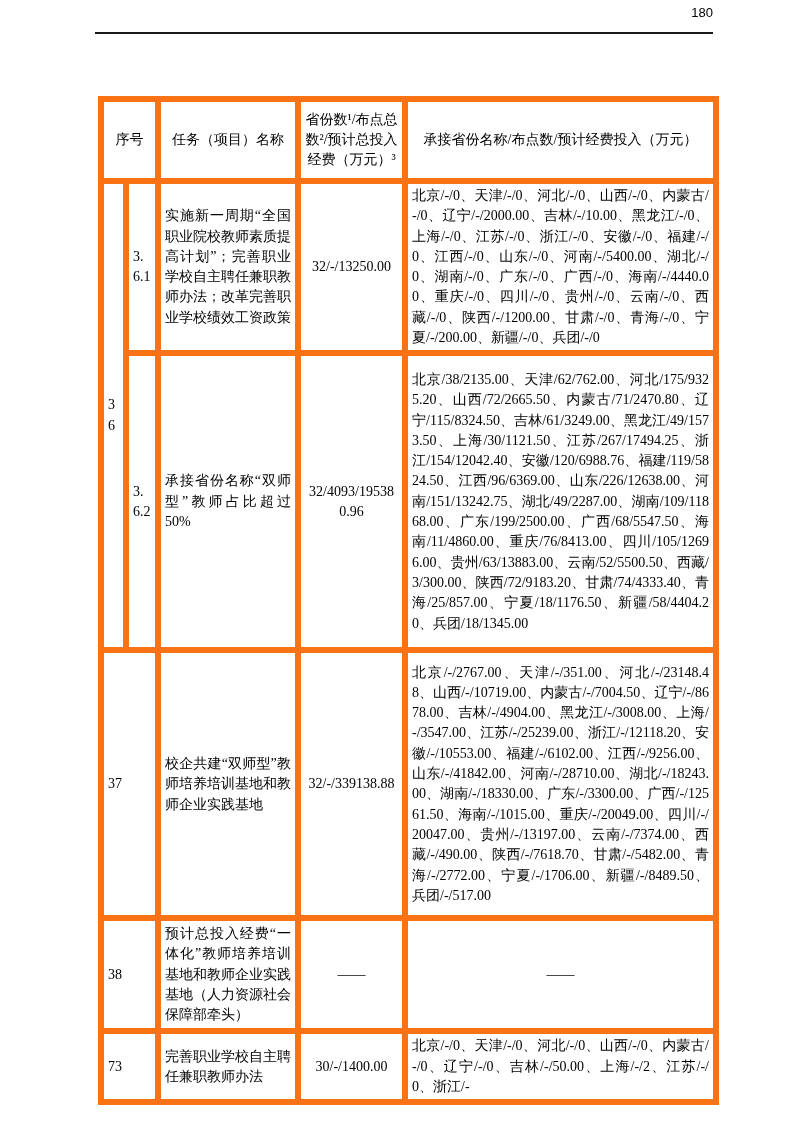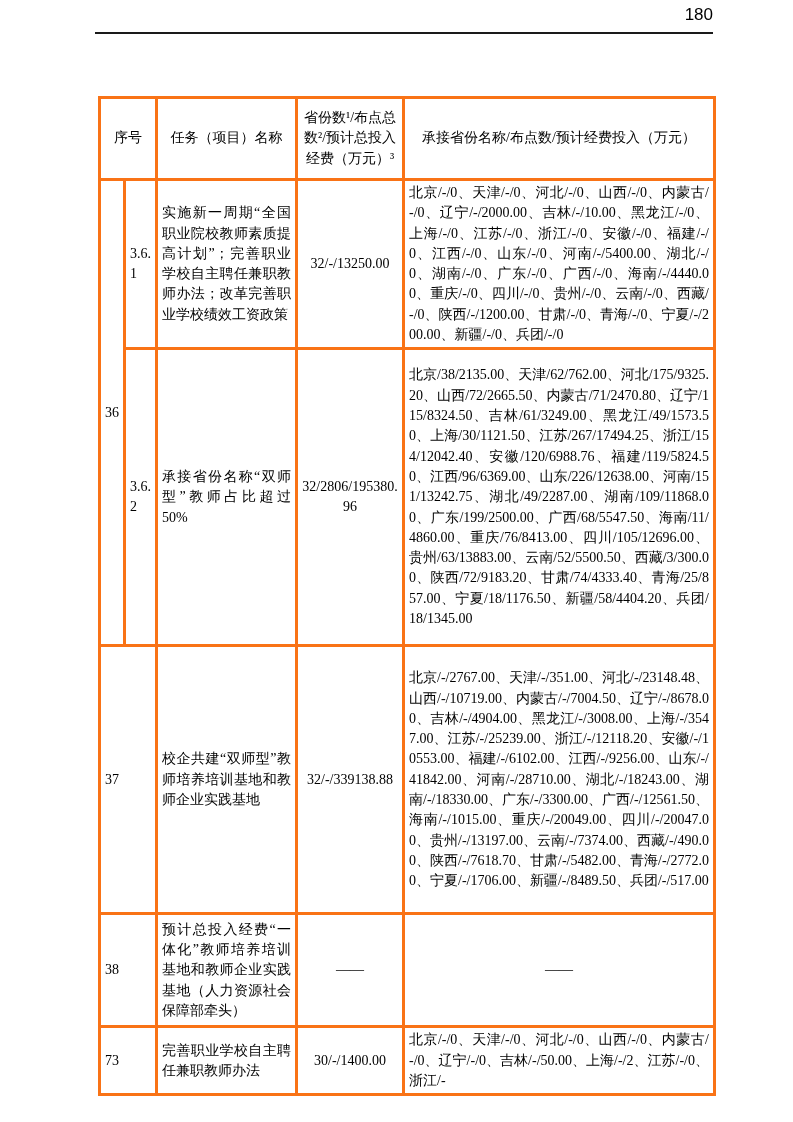--- a/index.html
+++ b/index.html
@@ -13,38 +13,38 @@
   }
   .page {
     position: relative;
     width: 793px; height: 1122px;
     background: #fff;
     overflow: hidden;
   }
   .page-number {
     position: absolute;
     top: 5px; right: 80px;
-    font-size: 17px;
+    font-size: 13px;
     font-family: "Liberation Sans", "DejaVu Sans", sans-serif;
   }
   .header-rule {
     position: absolute;
     left: 95px; top: 32px;
     width: 618px; height: 2px;
     background: #1a1a1a;
   }
   table.plan-table {
     position: absolute;
     left: 98px; top: 96px;
     width: 615px;
     border-collapse: collapse;
     table-layout: fixed;
   }
   .plan-table th, .plan-table td {
-    border: 3px solid #f97316;
+    border: 6px solid #f97316;
     font-size: 14px;
     line-height: 1.45;
     font-weight: normal;
     vertical-align: middle;
     padding: 2px 4px;
     overflow: hidden;
   }
   .plan-table th { text-align: center; padding: 4px 3px; }
   .seq {
     padding: 1px 8px;
@@ -103,21 +103,21 @@
       <td class="seq" rowspan="2">36</td>
       <td class="seq">3.6.1</td>
       <td class="task">实施新一周期“全国职业院校教师素质提高计划”；完善职业学校自主聘任兼职教师办法；改革完善职业学校绩效工资政策</td>
       <td class="totals">32/-/13250.00</td>
       <td class="detail">北京/-/0、天津/-/0、河北/-/0、山西/-/0、内蒙古/-/0、辽宁/-/2000.00、吉林/-/10.00、黑龙江/-/0、上海/-/0、江苏/-/0、浙江/-/0、安徽/-/0、福建/-/0、江西/-/0、山东/-/0、河南/-/5400.00、湖北/-/0、湖南/-/0、广东/-/0、广西/-/0、海南/-/4440.00、重庆/-/0、四川/-/0、贵州/-/0、云南/-/0、西藏/-/0、陕西/-/1200.00、甘肃/-/0、青海/-/0、宁夏/-/200.00、新疆/-/0、兵团/-/0</td>
     </tr>
 
     <tr class="r-362">
       <td class="seq">3.6.2</td>
       <td class="task">承接省份名称“双师型”教师占比超过50%</td>
-      <td class="totals">32/2806/195380.96</td>
+      <td class="totals">32/4093/195380.96</td>
       <td class="detail">北京/38/2135.00、天津/62/762.00、河北/175/9325.20、山西/72/2665.50、内蒙古/71/2470.80、辽宁/115/8324.50、吉林/61/3249.00、黑龙江/49/1573.50、上海/30/1121.50、江苏/267/17494.25、浙江/154/12042.40、安徽/120/6988.76、福建/119/5824.50、江西/96/6369.00、山东/226/12638.00、河南/151/13242.75、湖北/49/2287.00、湖南/109/11868.00、广东/199/2500.00、广西/68/5547.50、海南/11/4860.00、重庆/76/8413.00、四川/105/12696.00、贵州/63/13883.00、云南/52/5500.50、西藏/3/300.00、陕西/72/9183.20、甘肃/74/4333.40、青海/25/857.00、宁夏/18/1176.50、新疆/58/4404.20、兵团/18/1345.00</td>
     </tr>
 
     <tr class="r-37">
       <td class="seq seq-wide" colspan="2">37</td>
       <td class="task">校企共建“双师型”教师培养培训基地和教师企业实践基地</td>
       <td class="totals">32/-/339138.88</td>
       <td class="detail">北京/-/2767.00、天津/-/351.00、河北/-/23148.48、山西/-/10719.00、内蒙古/-/7004.50、辽宁/-/8678.00、吉林/-/4904.00、黑龙江/-/3008.00、上海/-/3547.00、江苏/-/25239.00、浙江/-/12118.20、安徽/-/10553.00、福建/-/6102.00、江西/-/9256.00、山东/-/41842.00、河南/-/28710.00、湖北/-/18243.00、湖南/-/18330.00、广东/-/3300.00、广西/-/12561.50、海南/-/1015.00、重庆/-/20049.00、四川/-/20047.00、贵州/-/13197.00、云南/-/7374.00、西藏/-/490.00、陕西/-/7618.70、甘肃/-/5482.00、青海/-/2772.00、宁夏/-/1706.00、新疆/-/8489.50、兵团/-/517.00</td>
     </tr>
 

